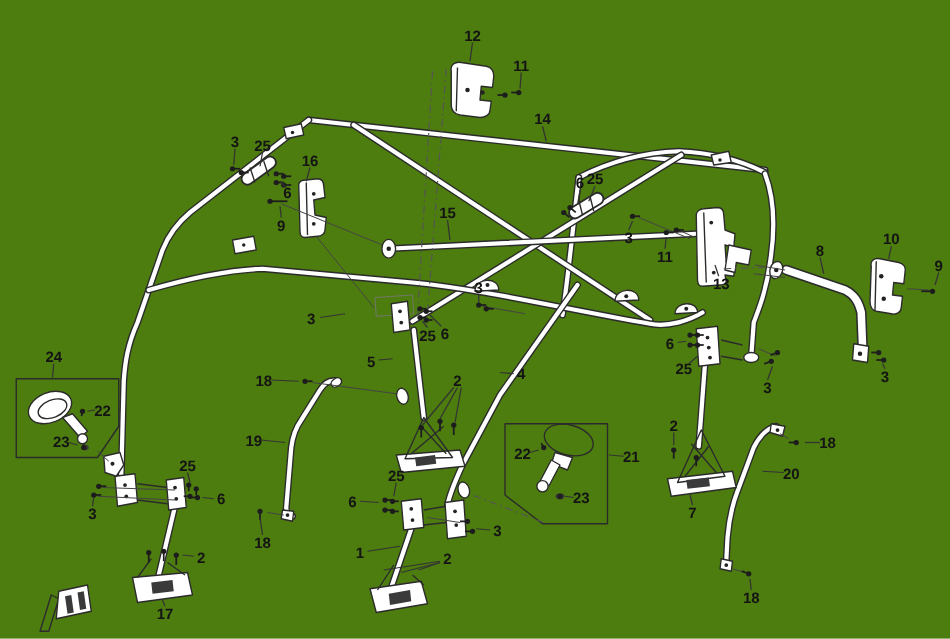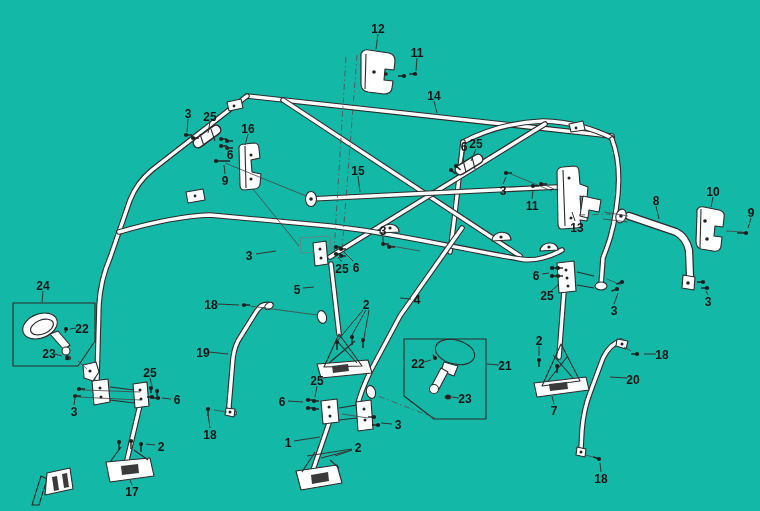--- a/index.html
+++ b/index.html
@@ -1,16 +1,16 @@
 <!DOCTYPE html>
 <html><head>
 <meta charset="utf-8">
 <style>
   html,body{margin:0;padding:0;background:#fff;}
-  .stage{position:relative;width:760px;height:511px;background:#14b8a6;overflow:hidden;
+  .stage{position:relative;width:760px;height:511px;background:#4d7c0f;overflow:hidden;
          font-family:"Liberation Sans",sans-serif;}
   svg{display:block}
   
   .t-o{fill:none;stroke:#2b2b2b;stroke-width:5.6;stroke-linecap:round;stroke-linejoin:round}
   .t-i{fill:none;stroke:#ffffff;stroke-width:3.4;stroke-linecap:round;stroke-linejoin:round}
   .t-o2{fill:none;stroke:#2b2b2b;stroke-width:8.5;stroke-linecap:round;stroke-linejoin:round}
   .t-i2{fill:none;stroke:#ffffff;stroke-width:6;stroke-linecap:round;stroke-linejoin:round}
   .ln{fill:none;stroke:#2b2b2b;stroke-width:1.1;stroke-linejoin:round}
   .lnw{fill:#ffffff;stroke:#2b2b2b;stroke-width:1.1;stroke-linejoin:round}
   .ghost{fill:none;stroke:#777;stroke-width:0.7}

